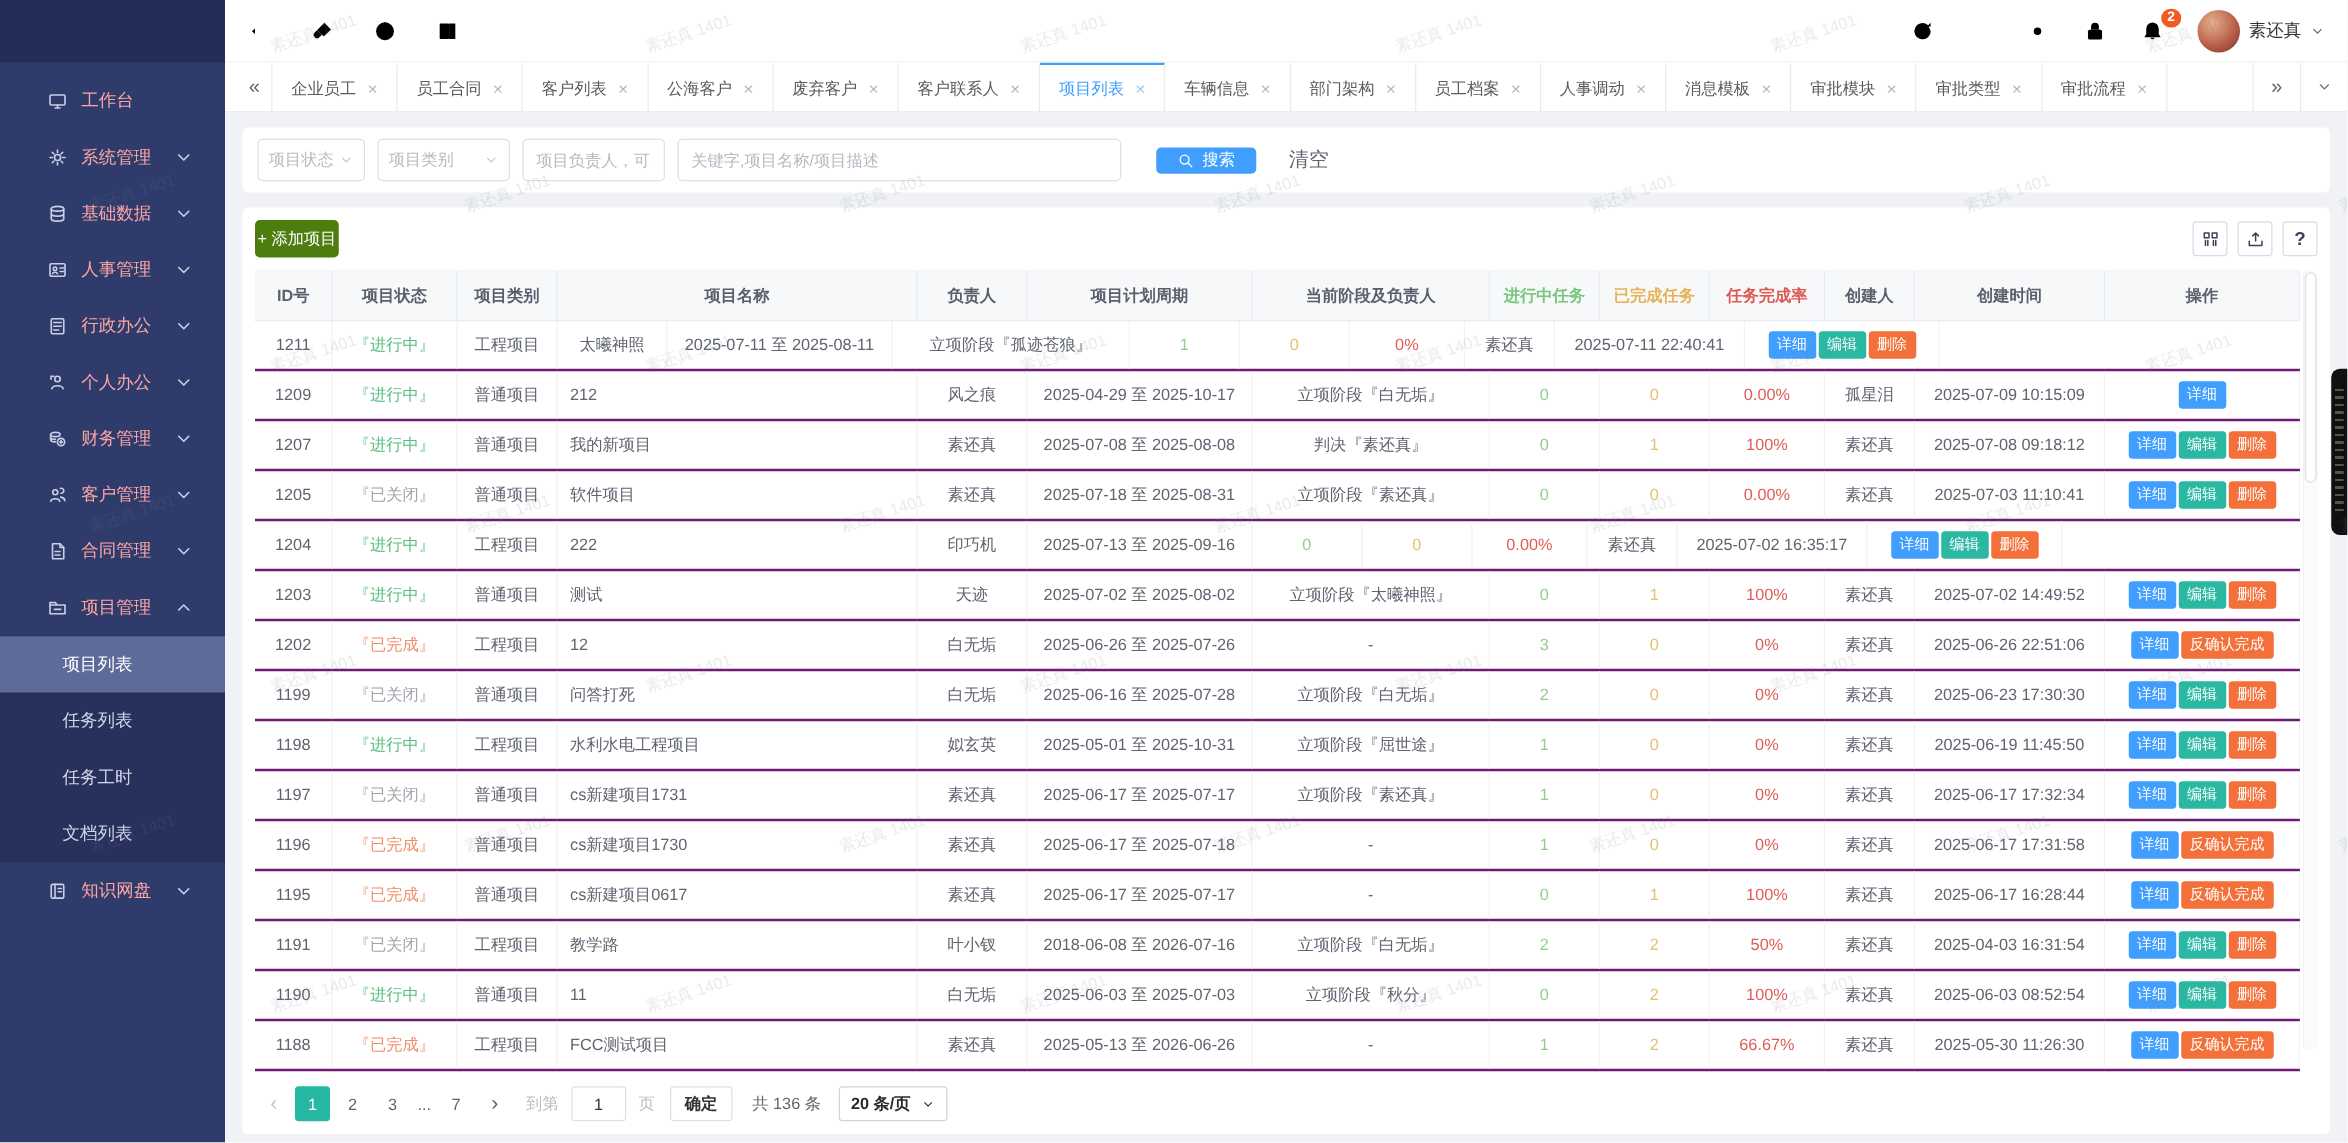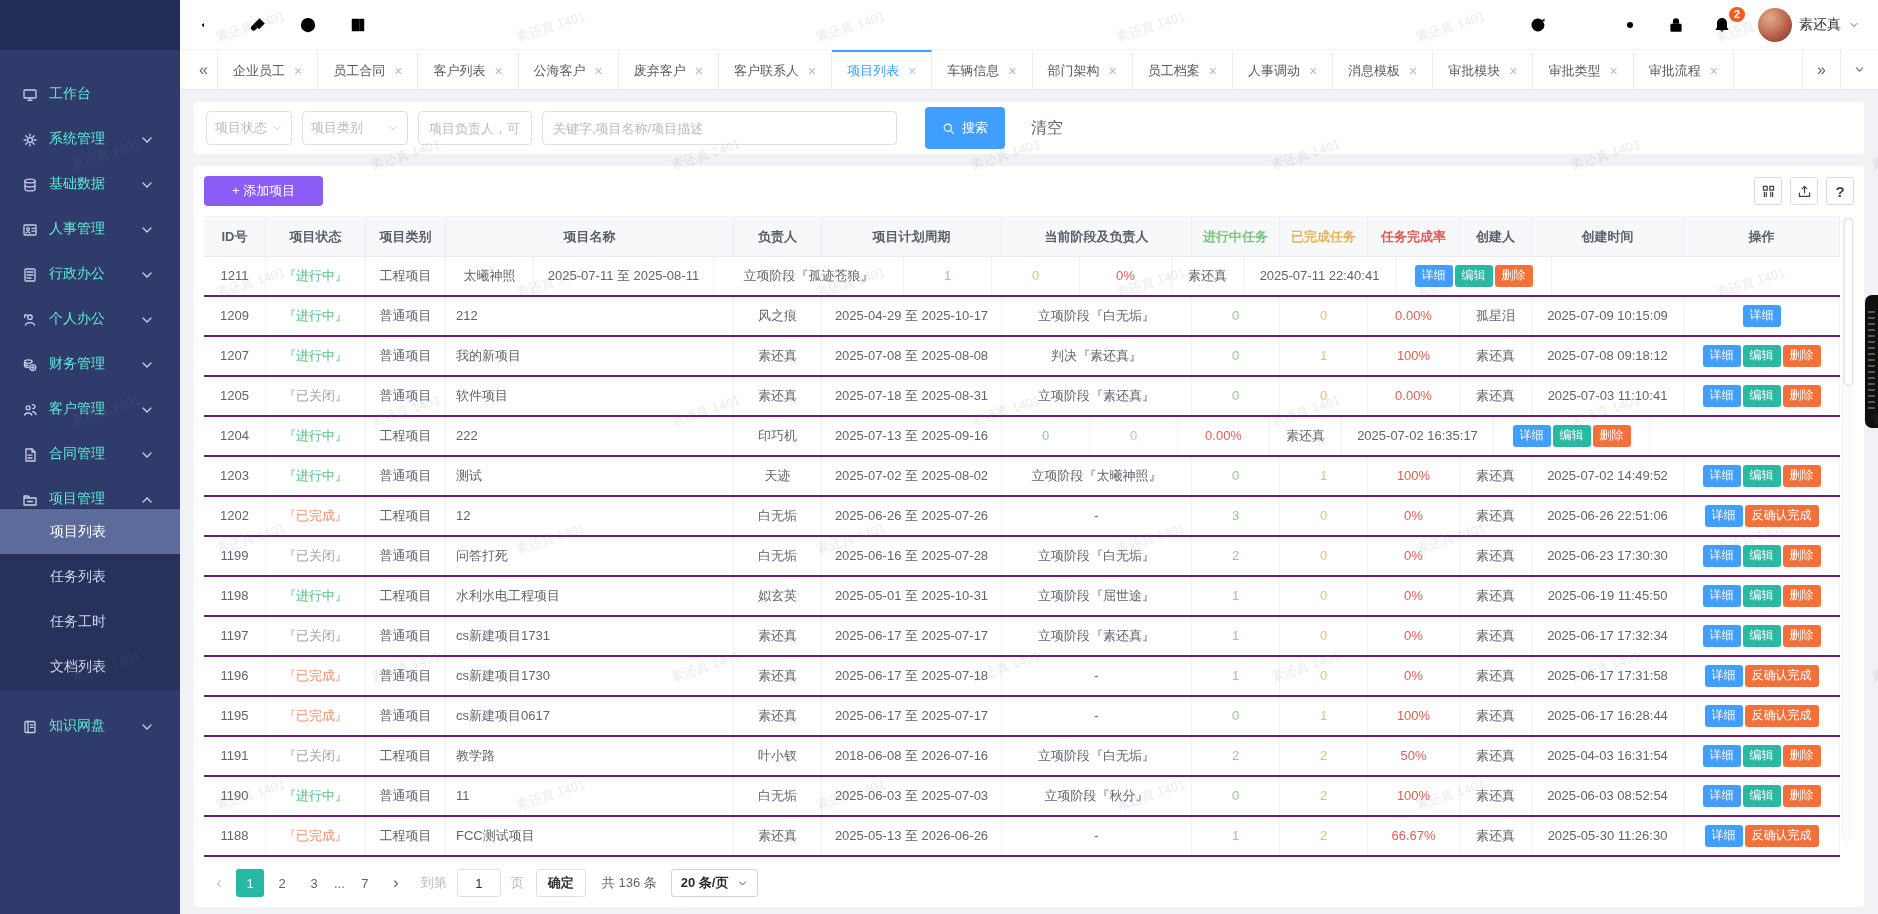--- a/index.html
+++ b/index.html
@@ -5,21 +5,21 @@
   *{margin:0;padding:0;box-sizing:border-box}
   html,body{width:1878px;height:914px;overflow:hidden}
   body{font-family:"Liberation Sans","DejaVu Sans",sans-serif;background:#f0f2f5;position:relative;font-size:13px}
   .icn{display:inline-flex}
   .icn svg{width:100%;height:100%;fill:none;stroke:currentColor;stroke-width:1.3;stroke-linecap:round;stroke-linejoin:round}
 
   
   .sidebar{position:absolute;left:0;top:0;bottom:0;width:180px;background:#2f3c6b;z-index:5}
   .logo{height:50px;background:#222d58}
   .menu{padding-top:8px}
-  .menu-item{height:45px;display:flex;align-items:flex-end;padding:0 14px 0 22px;color:#5eead4;font-size:14px;cursor:pointer}
+  .menu-item{height:45px;display:flex;align-items:center;padding:0 14px 0 38px;color:#fca5a5;font-size:14px;cursor:pointer}
   .menu-item .icn{width:16px;height:16px;margin-right:11px;color:#c8d0e8;flex:none}
   .mi-label{flex:1}
   .mi-arrow{width:12px;height:12px;color:#98a3c6}
   .mi-arrow.up svg{transform:rotate(180deg)}
   .submenu{background:#27315c;padding:1px 0}
   .submenu-item{height:45px;line-height:45px;padding-left:50px;color:#cfd6ea;font-size:14px;cursor:pointer}
   .submenu-item.active{background:#5d6b9b;color:#fff}
 
   
   .topbar{position:absolute;left:180px;right:0;top:0;height:50px;background:#fff;display:flex;align-items:center;justify-content:space-between;padding:0 18px;border-bottom:1px solid #f0f1f4;z-index:4}
@@ -47,27 +47,27 @@
   
   .content{position:absolute;left:180px;right:0;top:90px;bottom:0;padding:12px 14px}
   .filter-card{background:#fff;border-radius:4px;padding:9px 12px;display:flex;align-items:center;height:52px;margin-bottom:12px}
   .f-select{width:86px;height:34px;border:1px solid #dcdfe6;border-radius:4px;display:flex;align-items:center;justify-content:space-between;padding:0 8px;color:#b6bac4;font-size:13px;cursor:pointer;background:#fff}
   .f-select.wide{width:106px;margin-left:10px}
   .f-select .icn{width:12px;height:12px;color:#c0c4cc}
   .f-input{height:34px;border:1px solid #dcdfe6;border-radius:4px;padding:0 10px;font-size:13px;color:#333;margin-left:10px;background:#fff;outline:none}
   .f-input::placeholder{color:#b6bac4}
   .f-owner{width:114px}
   .f-keyword{width:355px}
-  .search-btn{margin-left:28px;height:42px;padding:0 17px;background:#409eff;border:none;border-radius:4px;color:#fff;font-size:13px;display:flex;align-items:center;gap:7px;cursor:pointer}
+  .search-btn{margin-left:28px;height:21px;padding:0 17px;background:#409eff;border:none;border-radius:4px;color:#fff;font-size:13px;display:flex;align-items:center;gap:7px;cursor:pointer}
   .search-btn .icn{width:13px;height:13px}
   .clear-link{margin-left:26px;font-size:16px;color:#5f6470;cursor:pointer}
 
   .main-card{background:#fff;border-radius:4px;padding:10px;position:relative}
   .toolbar{display:flex;justify-content:space-between;align-items:center;margin-bottom:10px}
-  .add-btn{height:30px;padding:0 28px;background:#8b5cf6;color:#fff;border:none;border-radius:4px;font-size:13px;cursor:pointer}
+  .add-btn{height:30px;padding:0 2px;background:#4d7c0f;color:#fff;border:none;border-radius:4px;font-size:13px;cursor:pointer}
   .tools{display:flex;gap:8px}
   .tool-btn{width:28px;height:28px;border:1px solid #d9dce3;border-radius:3px;background:#fff;display:flex;align-items:center;justify-content:center;color:#3f3f58;cursor:pointer;font-size:15px;font-weight:700}
   .tool-btn .icn{width:15px;height:15px}
 
   
   .tbl{width:1636px;font-size:13px;color:#5f6470}
   .thead{display:flex;background:#f7f8fa;border-top:1px solid #f0f2f6}
   .th{line-height:39px;border-bottom:1px solid #e9ecf2;border-right:1px solid #e9ecf2;font-weight:700;color:#5a5f6d;text-align:center;padding:0 6px;white-space:nowrap;overflow:hidden}
   .th.h-green{color:#76c77c}.th.h-amber{color:#e7b258}.th.h-red{color:#dd5a52}
   .tr{display:flex;border-bottom:2px solid #701a75}

